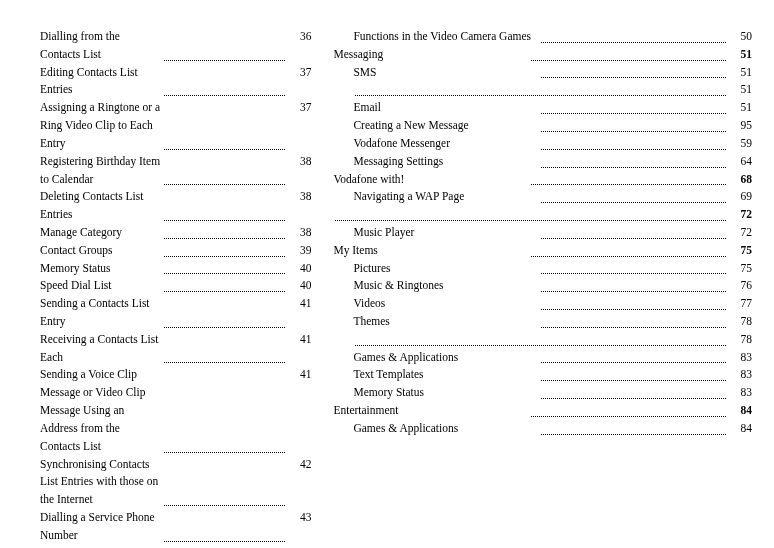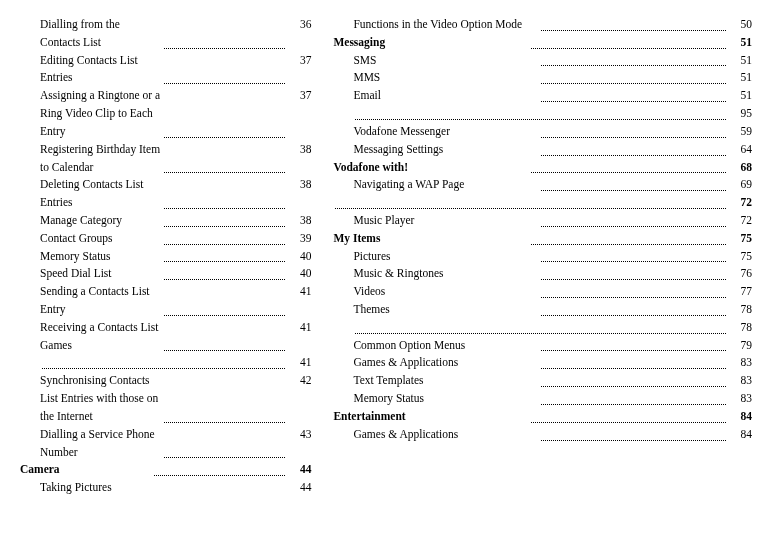--- a/index.html
+++ b/index.html
@@ -12,21 +12,21 @@
       height: 548px;
       background: #ffffff;
       font-family: 'Times New Roman', Times, serif;
       font-size: 11.5px;
       color: #000000;
       overflow: hidden;
     }
     .page-container {
       width: 774px;
       height: 548px;
-      padding: 16px 20px 12px 20px;
+      padding: 28px 20px 12px 20px;
       display: flex;
       flex-direction: column;
     }
     .columns-wrapper {
       display: flex;
       flex-direction: row;
       flex: 1;
       gap: 0px;
     }
     .left-col {
@@ -48,21 +48,21 @@
       flex: 1;
     }
     .toc-entry .entry-page {
       min-width: 24px;
       text-align: right;
     }
     .toc-entry.indent1 {
       padding-left: 20px;
     }
     .toc-entry.bold-entry .entry-text {
-      font-weight: bold;
+      font-weight: normal;
     }
     .toc-entry.bold-entry .entry-page {
       font-weight: bold;
     }
     .dots {
       flex: 1;
       border-bottom: 1px dotted #000;
       margin: 0 2px 2px 2px;
       height: 1px;
       align-self: flex-end;
@@ -119,25 +119,26 @@
           <span class="entry-text">Speed Dial List</span>
           <span class="dots"></span>
           <span class="entry-page">40</span>
         </div>
         <div class="toc-entry indent1">
           <span class="entry-text">Sending a Contacts List Entry</span>
           <span class="dots"></span>
           <span class="entry-page">41</span>
         </div>
         <div class="toc-entry indent1">
-          <span class="entry-text">Receiving a Contacts List Games</span>
+          <span class="entry-text">Receiving a Contacts List Each</span>
           <span class="dots"></span>
           <span class="entry-page">41</span>
         </div>
         <div class="toc-entry indent1">
+          <span class="entry-text">Sending a Voice Clip Message or Video Clip Message Using an Address from the Contacts List</span>
           <span class="dots"></span>
           <span class="entry-page">41</span>
         </div>
         <div class="toc-entry indent1">
           <span class="entry-text">Synchronising Contacts List Entries with those on the Internet</span>
           <span class="dots"></span>
           <span class="entry-page">42</span>
         </div>
         <div class="toc-entry indent1">
           <span class="entry-text">Dialling a Service Phone Number</span>
@@ -149,45 +150,45 @@
           <span class="dots"></span>
           <span class="entry-page">44</span>
         </div>
         <div class="toc-entry indent1">
           <span class="entry-text">Taking Pictures</span>
           <span class="entry-page">44</span>
         </div>
       </div>
     <div class="right-col" id="right-col-mount">
         <div class="toc-entry indent1">
-          <span class="entry-text">Functions in the Video Option Mode</span>
+          <span class="entry-text">Functions in the Video Camera Games</span>
           <span class="dots"></span>
           <span class="entry-page">50</span>
         </div>
         <div class="toc-entry bold-entry">
           <span class="entry-text">Messaging</span>
           <span class="dots"></span>
           <span class="entry-page">51</span>
         </div>
         <div class="toc-entry indent1">
           <span class="entry-text">SMS</span>
           <span class="dots"></span>
           <span class="entry-page">51</span>
         </div>
         <div class="toc-entry indent1">
-          <span class="entry-text">MMS</span>
           <span class="dots"></span>
           <span class="entry-page">51</span>
         </div>
         <div class="toc-entry indent1">
           <span class="entry-text">Email</span>
           <span class="dots"></span>
           <span class="entry-page">51</span>
         </div>
         <div class="toc-entry indent1">
+          <span class="entry-text">Creating a New Message</span>
           <span class="dots"></span>
           <span class="entry-page">95</span>
         </div>
         <div class="toc-entry indent1">
           <span class="entry-text">Vodafone Messenger</span>
           <span class="dots"></span>
           <span class="entry-page">59</span>
         </div>
         <div class="toc-entry indent1">
           <span class="entry-text">Messaging Settings</span>
@@ -234,25 +235,20 @@
           <span class="entry-page">77</span>
         </div>
         <div class="toc-entry indent1">
           <span class="entry-text">Themes</span>
           <span class="dots"></span>
           <span class="entry-page">78</span>
         </div>
         <div class="toc-entry indent1">
           <span class="dots"></span>
           <span class="entry-page">78</span>
-        </div>
-        <div class="toc-entry indent1">
-          <span class="entry-text">Common Option Menus</span>
-          <span class="dots"></span>
-          <span class="entry-page">79</span>
         </div>
         <div class="toc-entry indent1">
           <span class="entry-text">Games &amp; Applications</span>
           <span class="dots"></span>
           <span class="entry-page">83</span>
         </div>
         <div class="toc-entry indent1">
           <span class="entry-text">Text Templates</span>
           <span class="dots"></span>
           <span class="entry-page">83</span>

